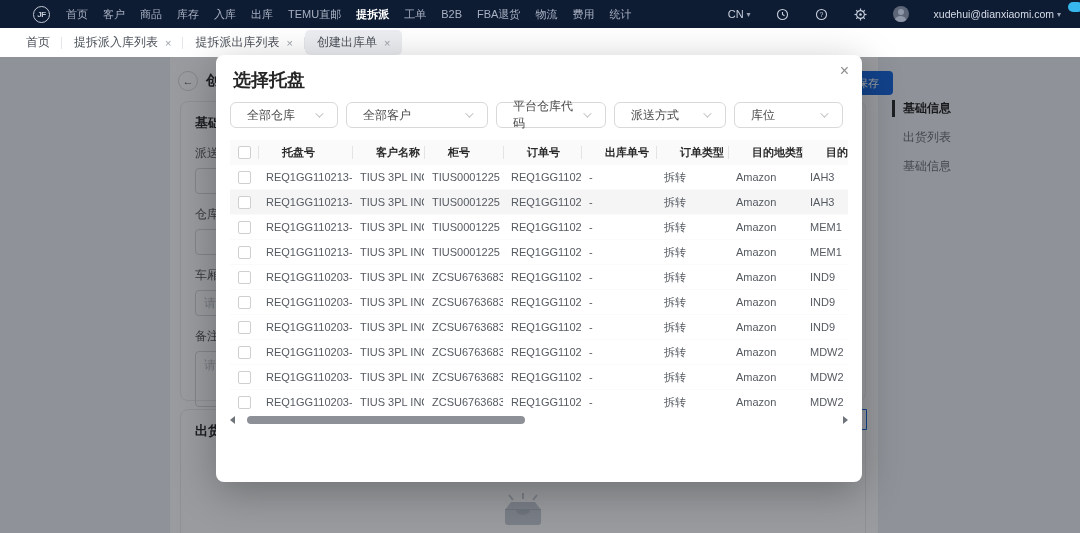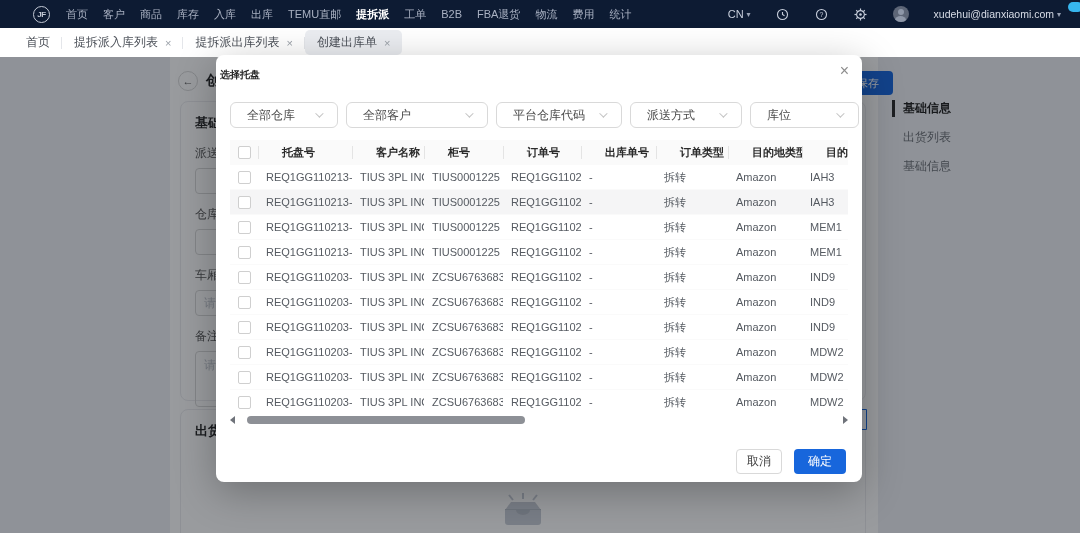--- a/index.html
+++ b/index.html
@@ -63,21 +63,21 @@
   .empty-wrap { display:flex; flex-direction:column; align-items:center; margin-top:52px; }
   .anchors { position:absolute; left:892px; top:43px; display:flex; flex-direction:column; gap:12px; }
   .anchor { font-size:12px; color:#6b6f76; padding-left:11px; cursor:pointer; }
   .anchor.active { color:#1f1f1f; font-weight:bold; border-left:3px solid #2a2a2a; padding-left:8px; }
 
   .overlay { position:absolute; top:57px; left:0; width:1080px; height:476px; background:rgba(12,16,24,0.42); z-index:10; }
 
   
   .modal { position:absolute; left:216px; top:55px; width:646px; height:427px; background:#fff;
            border-radius:8px; box-shadow:0 10px 40px rgba(0,0,0,0.28); z-index:20; }
-  .modal-title { position:absolute; left:4px; top:13px; font-size:10px; font-weight:bold; color:#262626; }
+  .modal-title { position:absolute; left:17px; top:13px; font-size:18px; font-weight:bold; color:#262626; }
   .modal-close { position:absolute; right:13px; top:7px; font-size:16px; color:#8c8c8c; cursor:pointer; }
   .filters { position:absolute; left:14px; top:47px; display:flex; gap:8px; }
   .sel { height:26px; border:1px solid #d9d9d9; border-radius:6px; display:flex; align-items:center;
          padding:0 16px; font-size:12px; color:#4a4a4a; background:#fff; cursor:pointer; }
   .chev { width:6px; height:6px; border-right:1.5px solid #c2c2c2; border-bottom:1.5px solid #c2c2c2;
           transform:rotate(45deg) translateY(-2px); margin-left:auto; flex:none; }
   .sel .chev { margin-left:auto; }
   .grid { display:grid; grid-template-columns:28px 94px 72px 79px 78px 75px 72px 74px minmax(0,1fr); align-items:center; }
   .thead { position:absolute; left:14px; top:85px; width:618px; height:25px; background:#fafafa; }
   .hcell { font-size:11px; font-weight:bold; color:#2b2b2b; padding-left:24px; position:relative;
@@ -252,21 +252,21 @@
 
   <div class="filters" id="modal-filters">
       <div class="sel" style="width: 108px;">
         <span class="sel-label">全部仓库</span>
         <span class="chev"></span>
       </div>
       <div class="sel" style="width: 142px; gap: 12px;">
         <span class="sel-label">全部客户</span>
         <span class="chev"></span>
       </div>
-      <div class="sel" style="width: 126px;">
+      <div class="sel" style="width: 110px;">
         <span class="sel-label">平台仓库代码</span>
         <span class="chev"></span>
       </div>
       <div class="sel" style="width: 112px;">
         <span class="sel-label">派送方式</span>
         <span class="chev"></span>
       </div>
       <div class="sel" style="width: 109px;">
         <span class="sel-label">库位</span>
         <span class="chev"></span>
@@ -421,17 +421,13 @@
 
   <div class="hscroll">
     <span class="hs-arrow hs-left"></span>
     <div class="hs-track">
       <div class="hs-thumb"></div>
     </div>
     <span class="hs-arrow hs-right"></span>
   </div>
 
 
-  <div class="modal-foot2">
-    <button class="btn btn-cancel">取消</button>
-    <button class="btn btn-primary" style="background: rgb(23, 102, 220);">确定</button>
-  </div>
 </div>
 
 </body></html>

